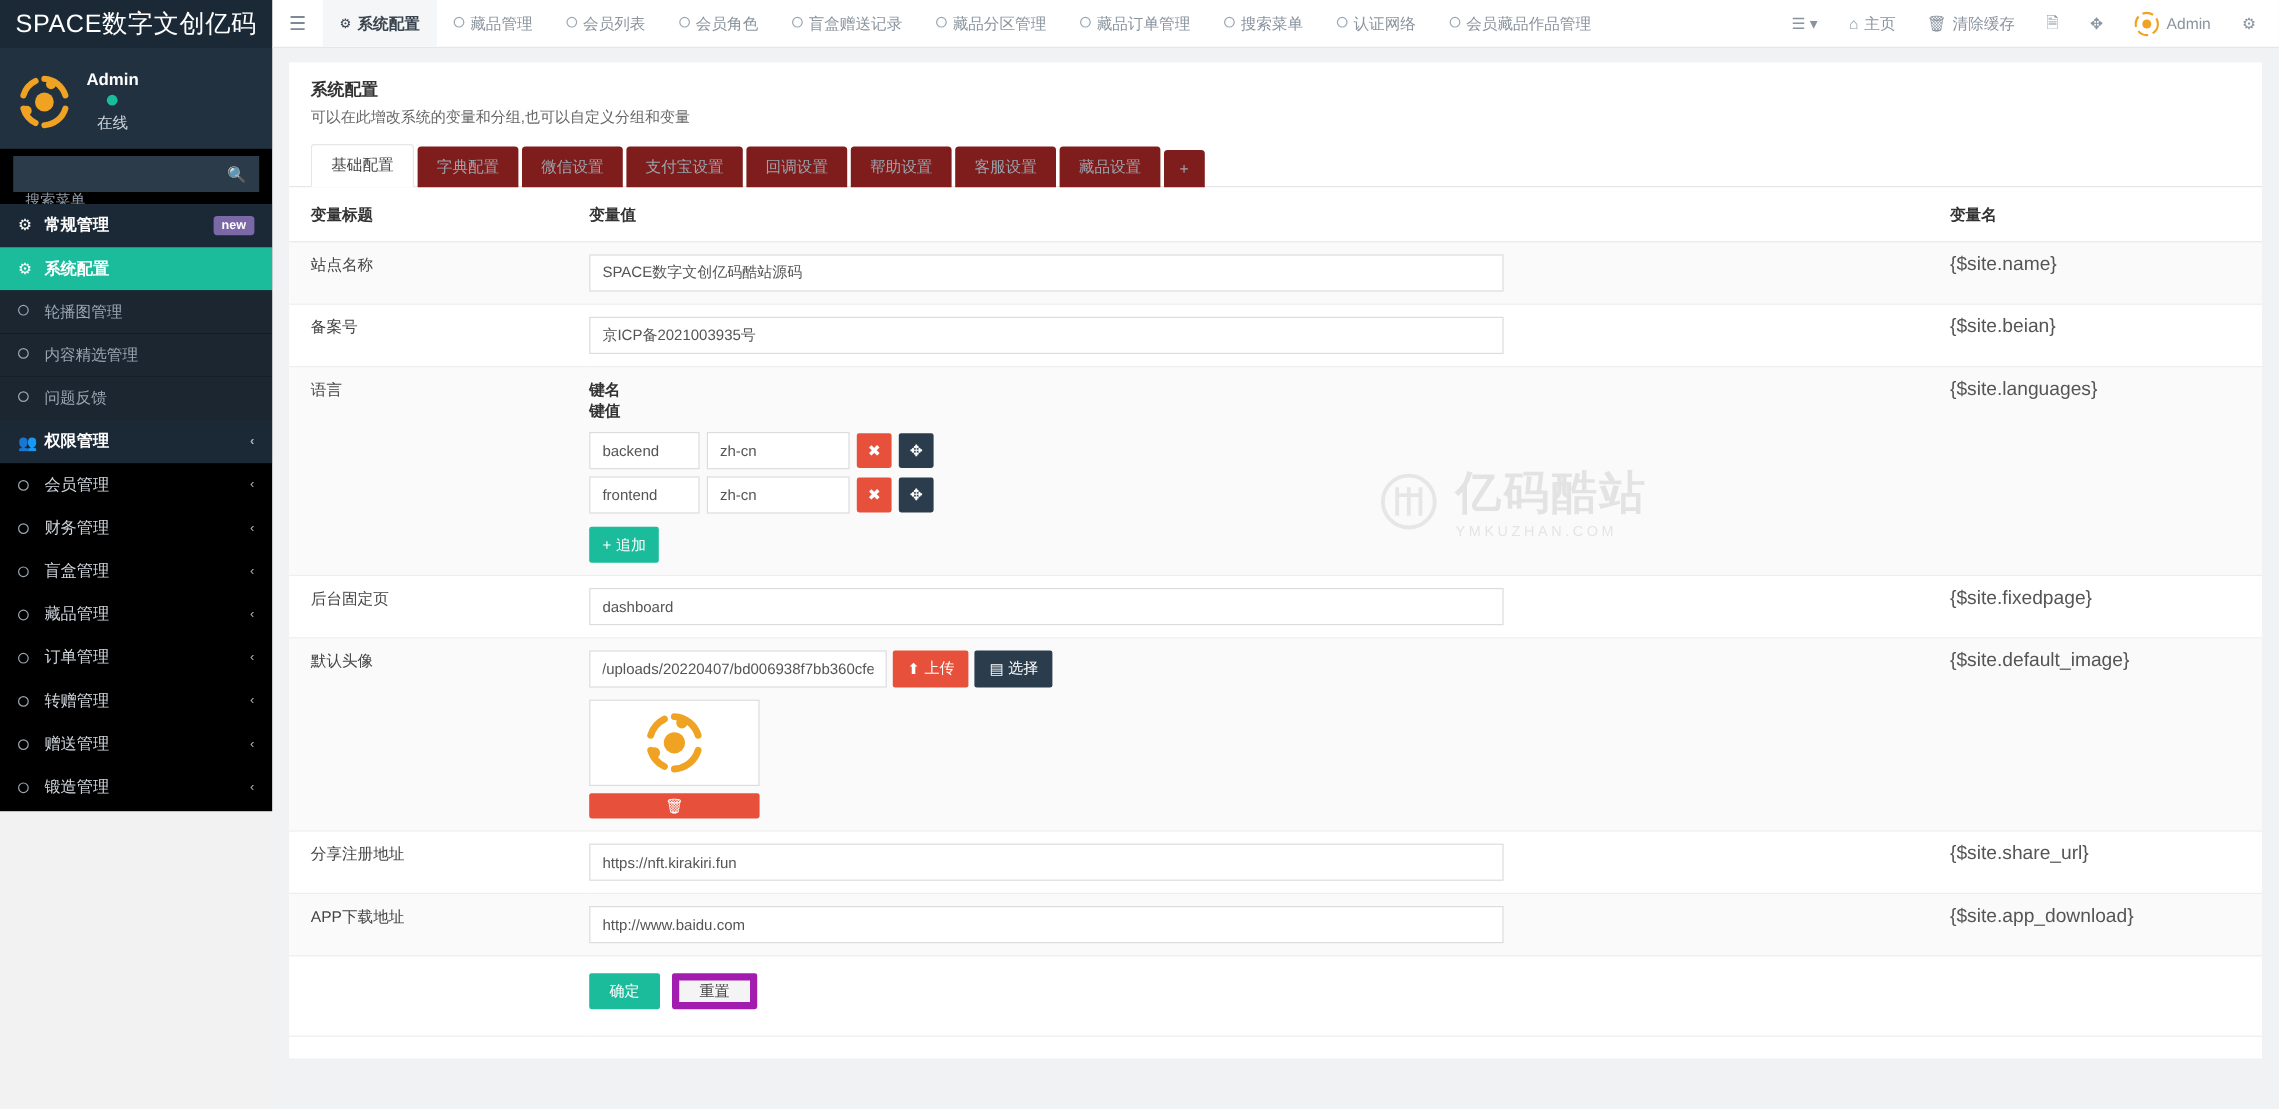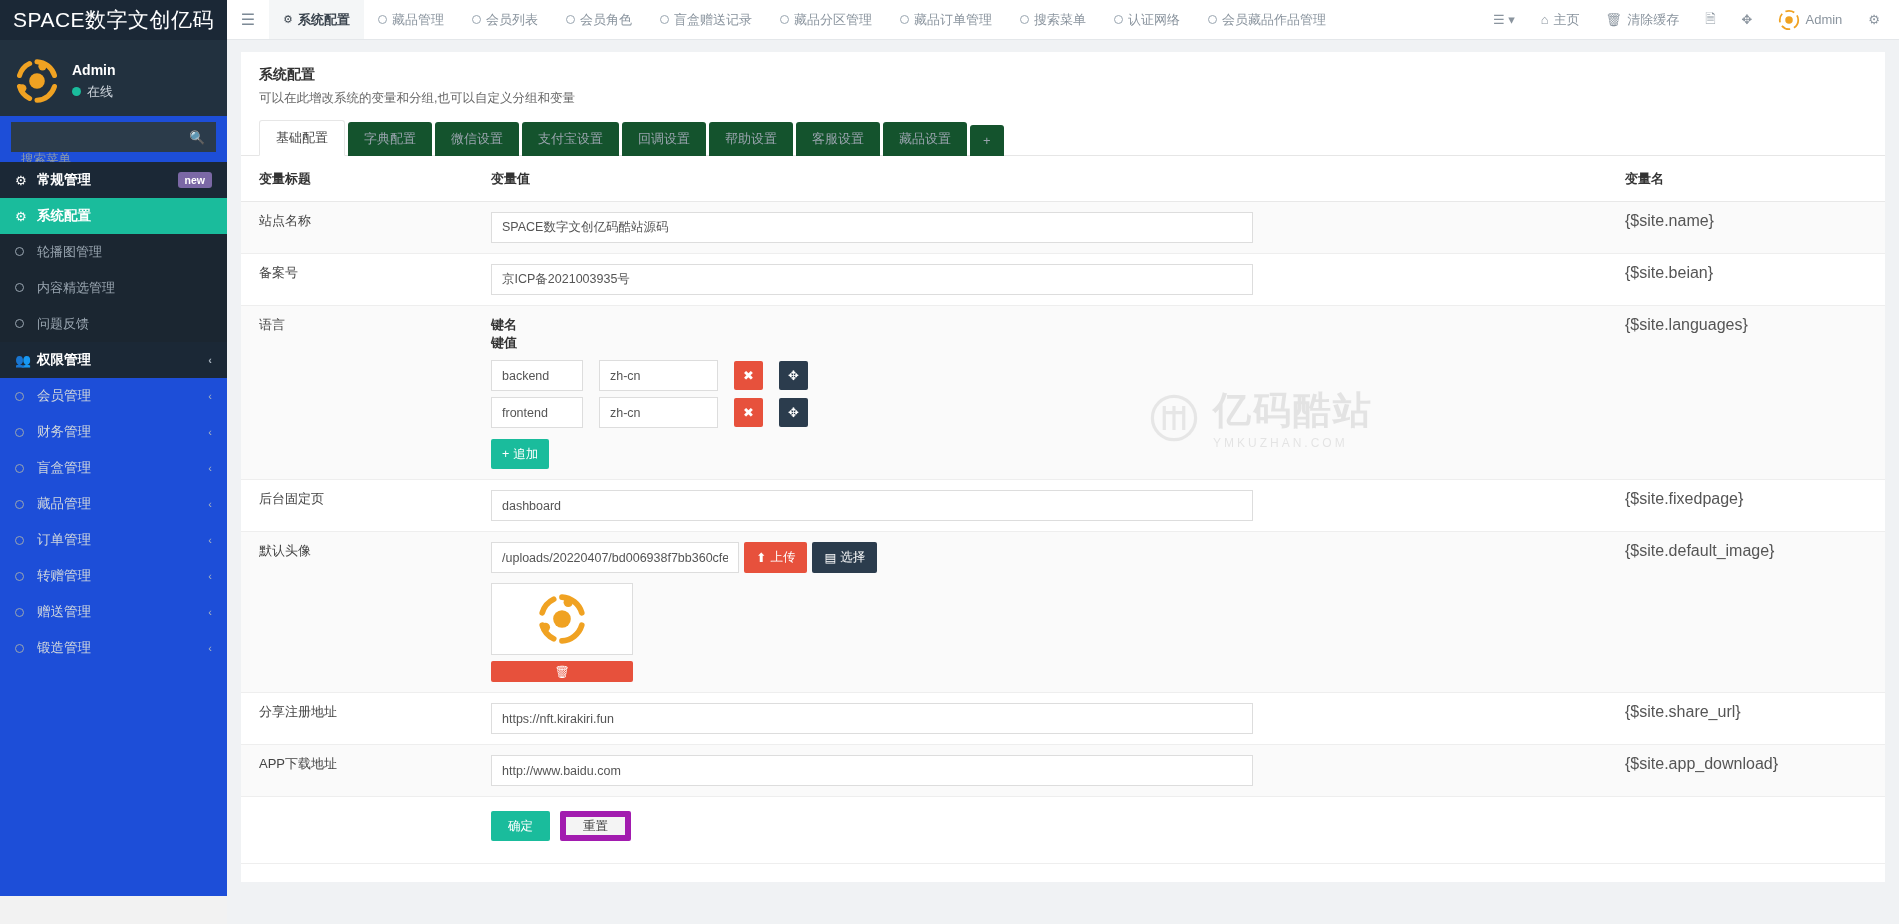--- a/index.html
+++ b/index.html
@@ -6,41 +6,41 @@
   html, body {
     width: 1899px; height: 924px;
     font-family: "Liberation Sans", "DejaVu Sans", sans-serif;
     font-size: 14px;
     background: #f2f2f2;
     overflow: hidden;
   }
   
   #sidebar {
     position: absolute; left: 0; top: 0;
-    width: 227px; height: 896px;
-    background: #1d4ed8;
+    width: 227px; height: 676px;
+    background: #000000;
     color: #fff;
     overflow: hidden;
   }
   #brand {
     height: 40px;
     background: #1b2836;
     display: flex; align-items: center; justify-content: center;
     font-size: 21px; font-weight: 400; letter-spacing: .5px;
     color: #fff;
   }
   #user-panel {
     padding: 18px 14px 12px 14px;
     display: flex; align-items: center; gap: 12px;
     background: #22313f;
   }
   .logo-mark { width: 46px; height: 46px; flex: 0 0 46px; }
   #user-meta { display: flex; flex-direction: column; gap: 5px; }
   #user-name { font-size: 14px; font-weight: bold; color: #fff; }
-  #user-status { font-size: 13px; color: #cfd6dd; display: flex; align-items: center; gap: 6px; }
+  #user-status { font-size: 13px; color: #cfd6dd; display: flex; align-items: center; gap: 6px; flex-direction: column; }
   .dot-online { width: 9px; height: 9px; border-radius: 50%; background: #1abc9c; display: inline-block; }
   #search-wrap {
     margin: 6px 11px 10px 11px;
     height: 30px;
     background: #2b3b4a;
     display: flex; align-items: center;
     padding: 0 10px;
   }
   #search-input {
     flex: 1; background: transparent; border: 0; outline: none;
@@ -113,21 +113,21 @@
   #page-head { padding: 14px 18px 2px 18px; }
   #page-title { font-size: 14px; font-weight: bold; color: #333; margin-bottom: 6px; }
   #page-desc { font-size: 12.5px; color: #666; }
   #tabs {
     display: flex; align-items: flex-end; gap: 3px;
     padding: 10px 18px 0 18px; background: #fff;
     border-bottom: 1px solid #e6e6e6;
   }
   .tab {
     padding: 8px 16px; font-size: 13px; cursor: pointer;
-    background: #14532d; color: #9aa4ae;
+    background: #7f1d1d; color: #9aa4ae;
     border-radius: 3px 3px 0 0; position: relative; top: 1px;
     white-space: nowrap;
   }
   .tab.active { background: #fff; color: #444; border: 1px solid #e6e6e6; border-bottom: 1px solid #fff; }
   .tab.plus { padding: 8px 13px; }
 
   table#form-table { width: 100%; border-collapse: collapse; }
   table#form-table th {
     text-align: left; font-size: 13px; font-weight: bold; color: #333;
     padding: 14px 0 13px 0; border-bottom: 1px solid #e8e8e8;
@@ -141,21 +141,21 @@
   .c-varname { width: 270px; font-size: 16px; color: #555; padding-left: 10px !important; }
   .inp {
     height: 31px; border: 1px solid #ddd; background: #fff;
     padding: 0 10px; font-size: 12.5px; color: #555;
     font-family: "Liberation Sans", sans-serif;
     outline: none;
   }
   .inp-wide { width: 762px; }
   .lang-head { display: flex; gap: 0; font-size: 13px; font-weight: bold; color: #333; margin-bottom: 8px; flex-direction: column; }
   .lang-head span:first-child { width: 94px; }
-  .lang-row { display: flex; align-items: center; gap: 16px; margin-bottom: 6px; }
+  .lang-row { display: flex; align-items: center; gap: 6px; margin-bottom: 6px; }
   .lang-row .inp.k { width: 92px; }
   .lang-row .inp.v { width: 119px; }
   .btn {
     border: 0; cursor: pointer; font-size: 12.5px;
     font-family: "Liberation Sans", sans-serif;
     display: inline-flex; align-items: center; justify-content: center; gap: 4px;
     border-radius: 2px;
   }
   .btn-x { background: #e7513c; color: #fff; width: 29px; height: 29px; font-size: 13px; }
   .btn-move { background: #2b3c4d; color: #fff; width: 29px; height: 29px; font-size: 13px; }

